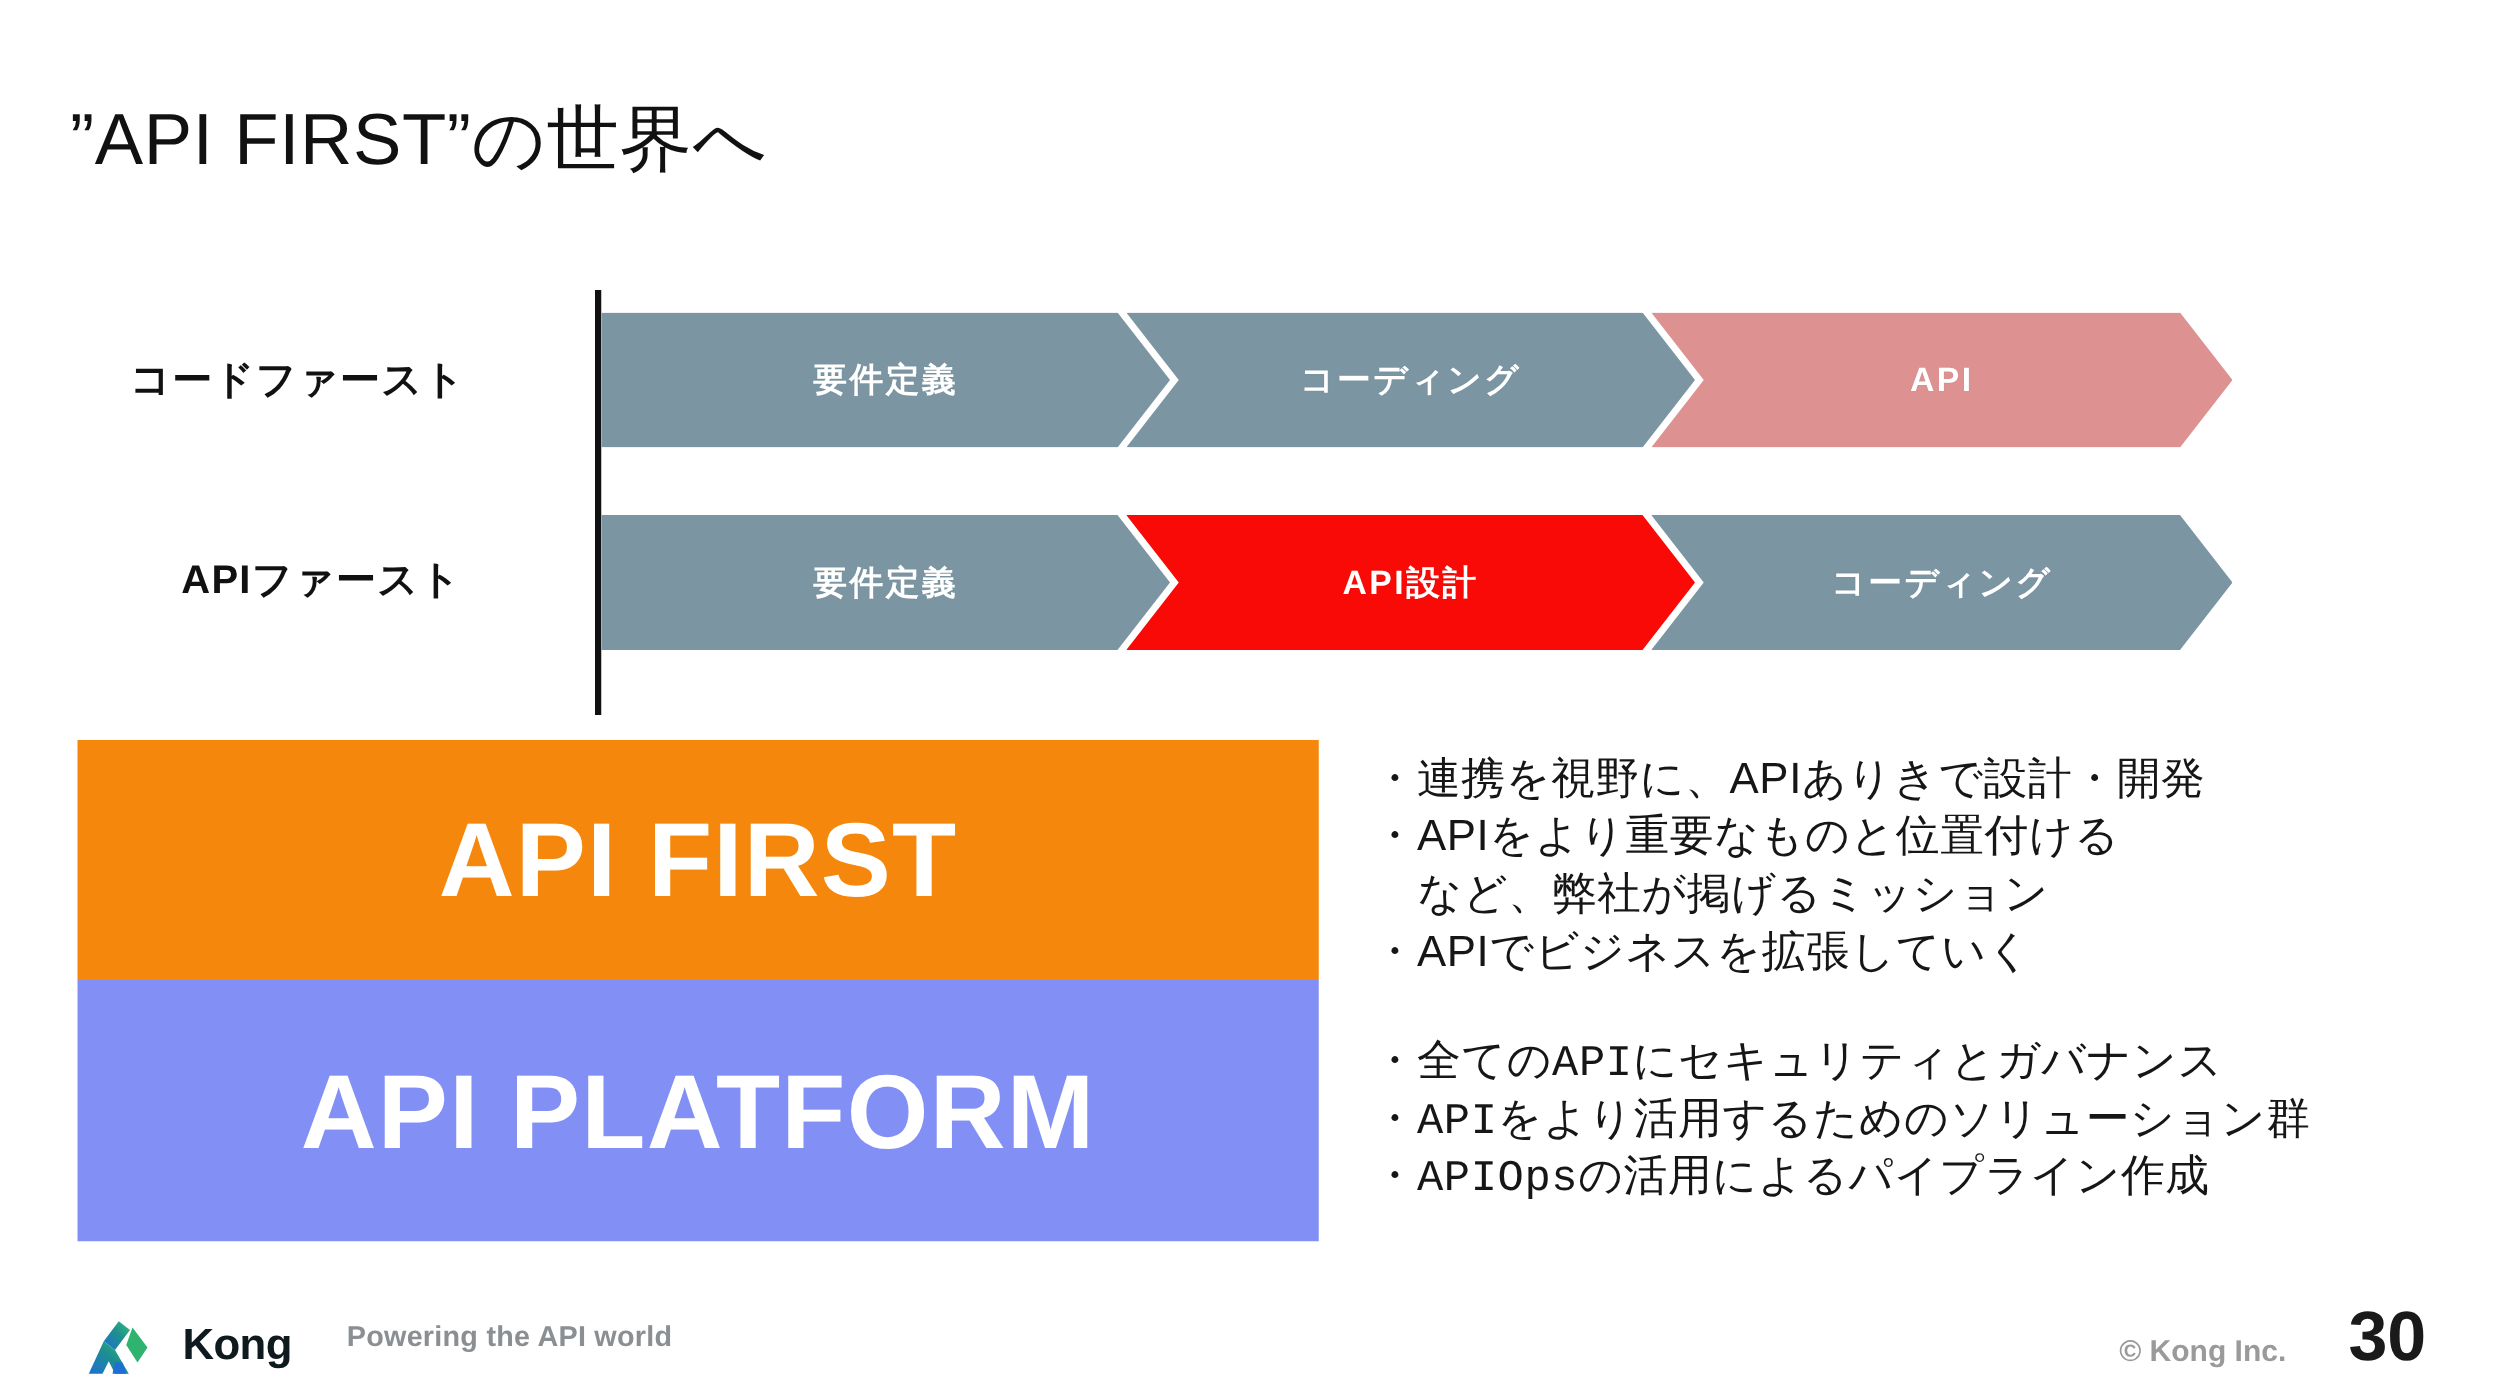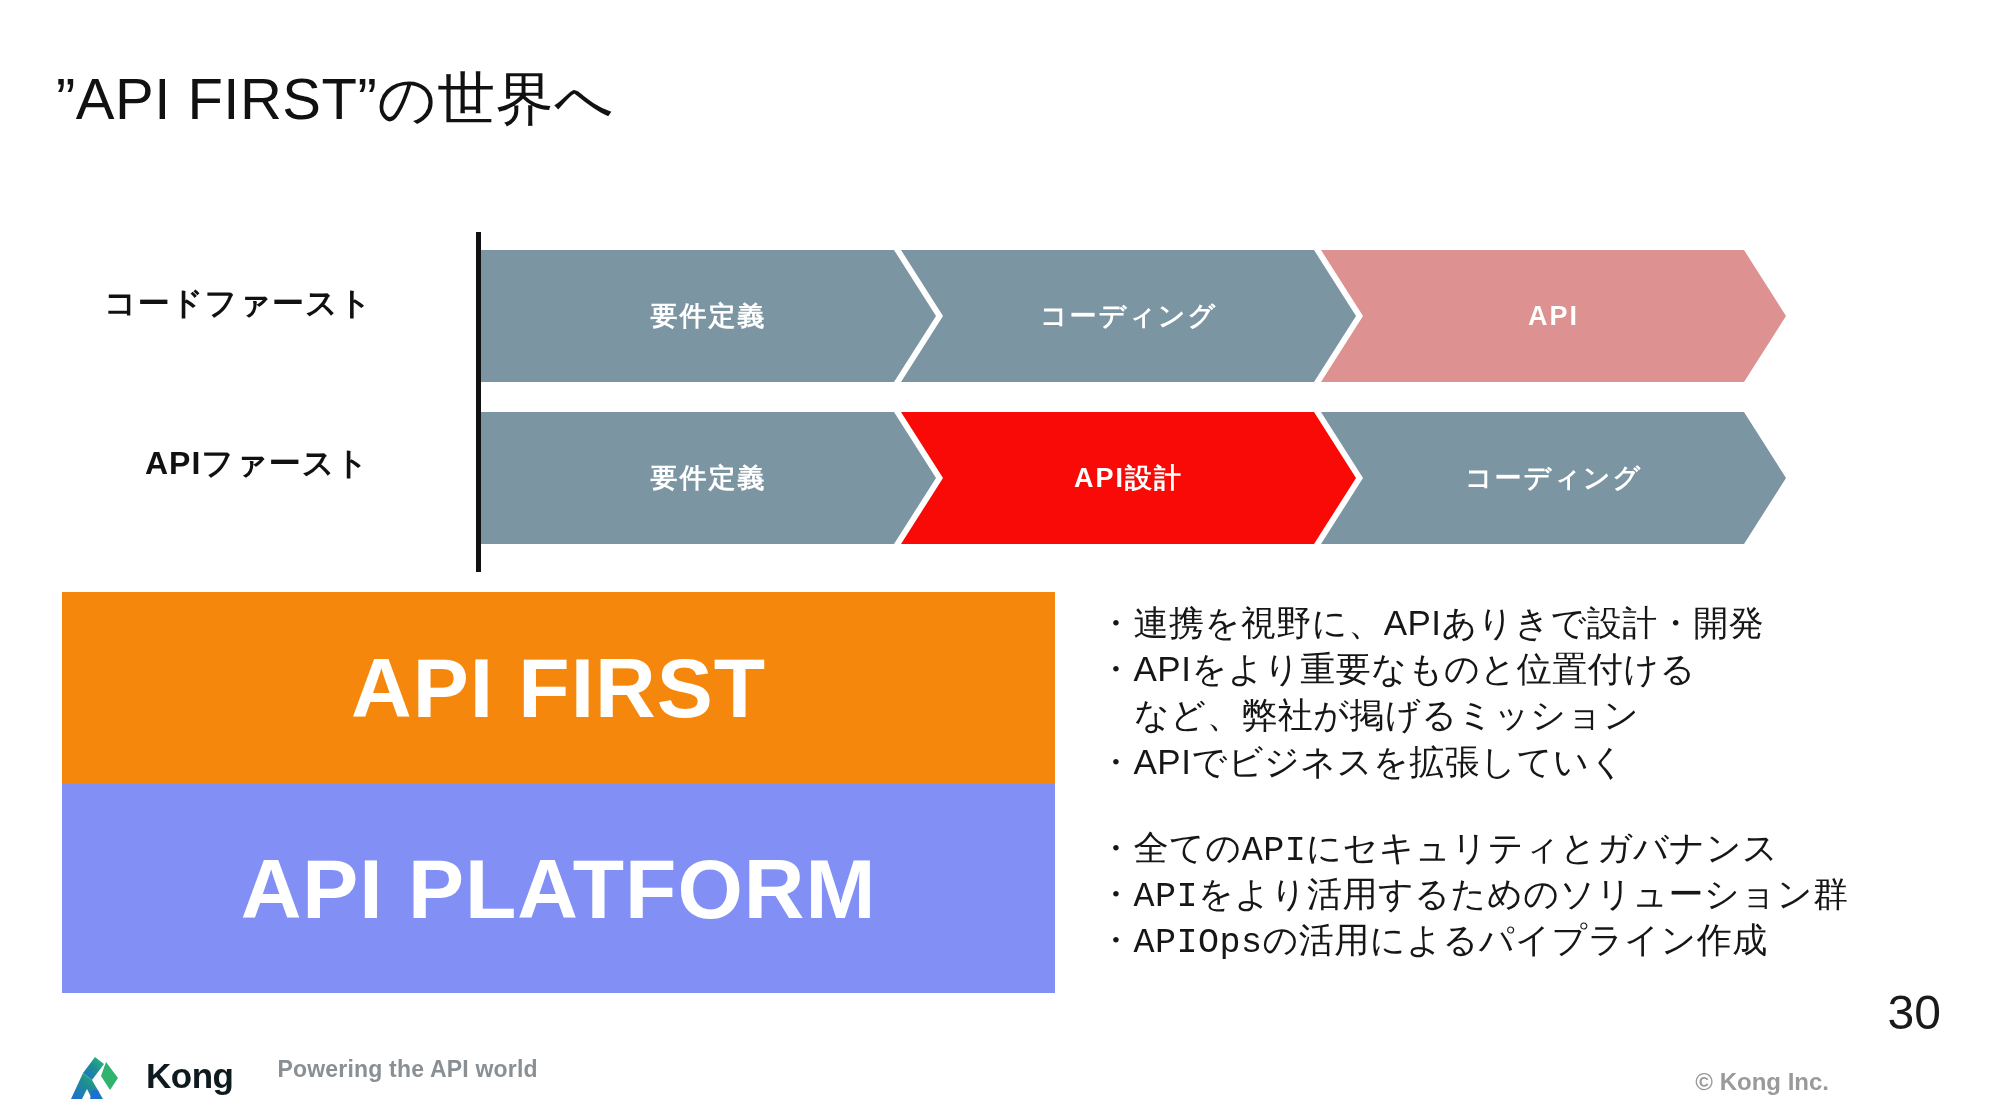--- a/index.html
+++ b/index.html
@@ -17,21 +17,21 @@
     width: 1999px;
     height: 1112px;
     background: #ffffff;
     overflow: hidden;
   }
 
   
   #slide-title {
     position: absolute;
     left: 56px;
-    top: 61px;
+    top: 73px;
     font-size: 58px;
     font-weight: 400;
     letter-spacing: 0.5px;
     color: #111111;
     white-space: nowrap;
   }
 
   
   .axis-line {
     position: absolute;
@@ -49,21 +49,21 @@
     color: #111111;
     white-space: nowrap;
     letter-spacing: 1px;
   }
   #row-label-code  { left: 104px; top: 282px; }
   #row-label-api   { left: 145px; top: 442px; }
 
   .chevron-row {
     position: absolute;
     left: 481px;
-    height: 132px;
+    height: 108px;
   }
   #chevron-row-1 { top: 250px; width: 1235px; }
   #chevron-row-2 { top: 412px; width: 1235px; }
 
   .chev {
     position: absolute;
     top: 0;
     height: 100%;
     display: flex;
     align-items: center;
@@ -170,23 +170,23 @@
     right: 170px;
     top: 1068px;
     font-size: 24px;
     font-weight: 600;
     color: #9A9A9A;
     white-space: nowrap;
   }
   #footer-page-number {
     position: absolute;
     right: 58px;
-    top: 985px;
-    font-size: 48px;
-    font-weight: 400;
+    top: 1036px;
+    font-size: 56px;
+    font-weight: 700;
     color: #1a1a1a;
   }
 </style>
 </head>
 <body>
 
 <div id="slide">
 
   <div id="slide-title">”API FIRST”の世界へ</div>
 

